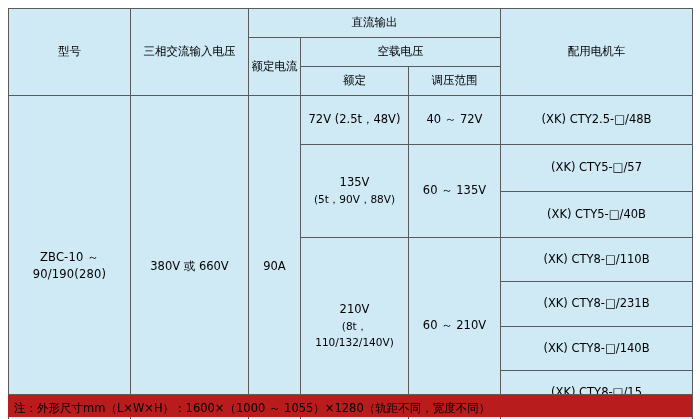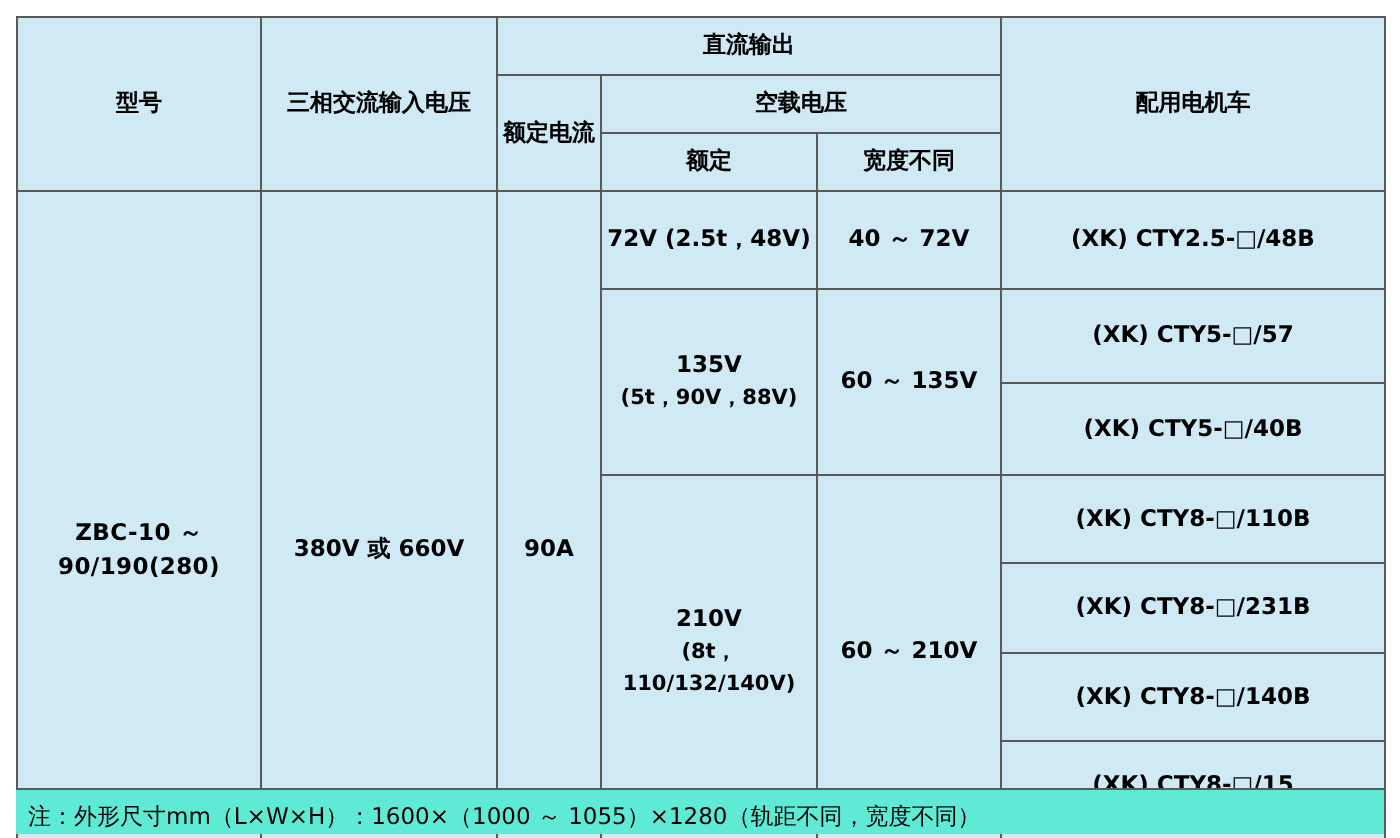--- a/index.html
+++ b/index.html
@@ -23,21 +23,21 @@
     border-collapse: collapse;
     table-layout: fixed;
     width: 684px;
     margin: 8px 8px 0 8px;
     background: #cfe9f5;
   }
   table.spec td, table.spec th {
     border: 1px solid #5a5a5a;
     text-align: center;
     vertical-align: middle;
-    font-weight: bold;
+    font-weight: normal;
     font-size: 11.5px;
     line-height: 1.5;
     padding: 2px 2px;
     background: #cfe9f5;
   }
   .hdr {
     font-size: 12px;
     height: 24px;
   }
   .model-cell {
@@ -55,21 +55,21 @@
   .note {
     position: absolute;
     left: 8px;
     top: 386px;
     width: 684px;
     box-sizing: border-box;
     font-size: 11.5px;
     line-height: 1.6;
     padding: 4px 6px 0 6px;
     border-top: 1px solid #5a5a5a;
-    background: #5eead4;
+    background: #b91c1c;
   }
   .col1 { width: 122px; }
   .col2 { width: 118px; }
   .col3 { width: 52px; }
   .col4 { width: 108px; }
   .col5 { width: 92px; }
   .col6 { width: 192px; }
 </style>
 </head>
 <body>
@@ -91,21 +91,21 @@
         <th class="hdr" rowspan="3">三相交流输入电压</th>
         <th class="hdr" colspan="3">直流输出</th>
         <th class="hdr" rowspan="3">配用电机车</th>
       </tr>
       <tr>
         <th class="hdr" rowspan="2">额定电流</th>
         <th class="hdr" colspan="2">空载电压</th>
       </tr>
       <tr>
         <th class="hdr">额定</th>
-        <th class="hdr">宽度不同</th>
+        <th class="hdr">调压范围</th>
       </tr>
     </thead>
     <tbody>
       <tr>
         <td class="model-cell" rowspan="8">ZBC-10 ～ 90/190(280)</td>
         <td rowspan="8">380V 或 660V</td>
         <td rowspan="8">90A</td>
         <td class="two-line" rowspan="1" style="height:44px">
           <span class="l1">72V (2.5t，48V)</span>
         </td>

